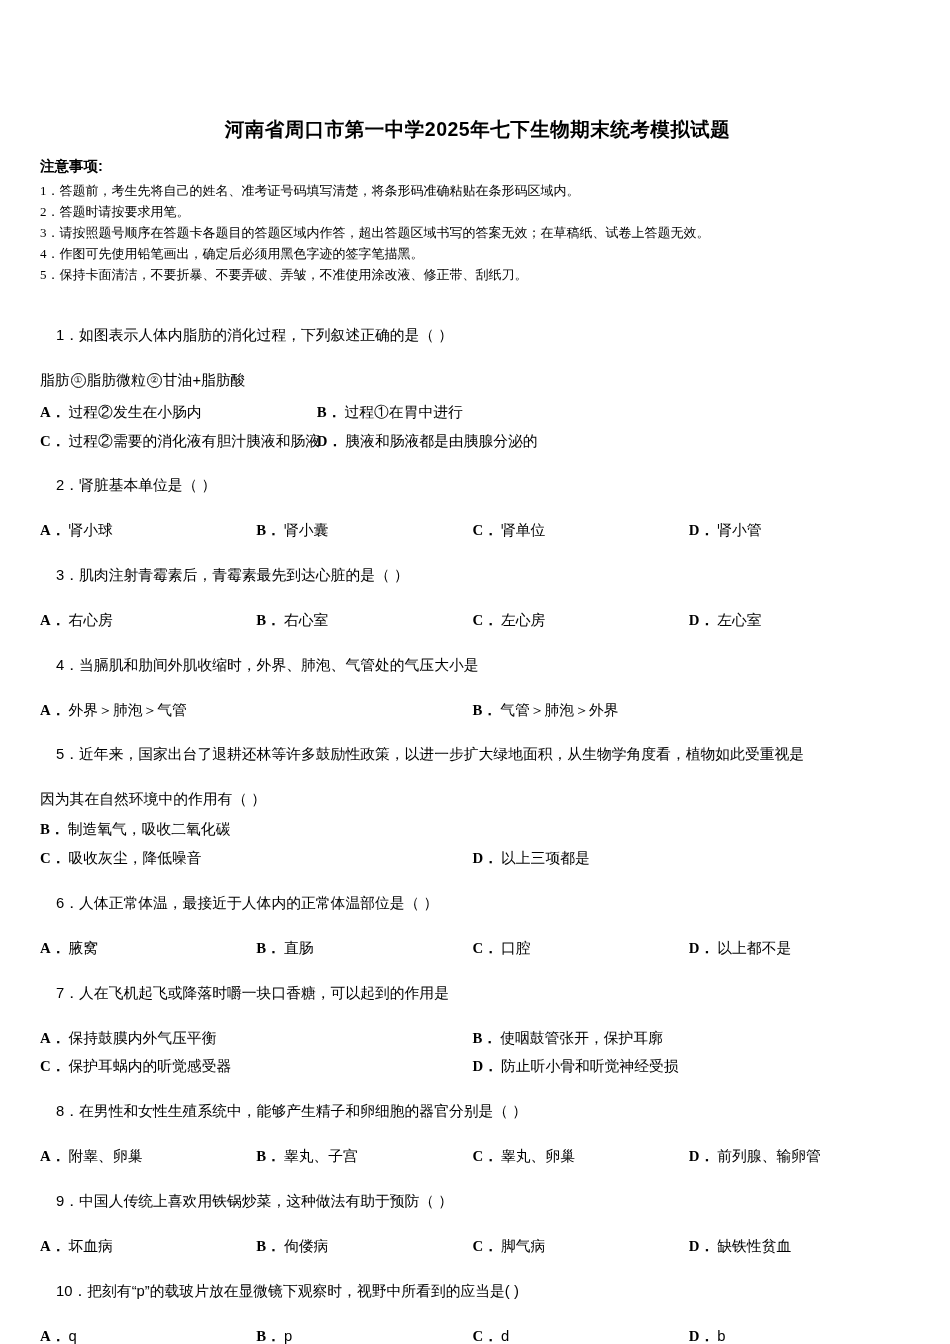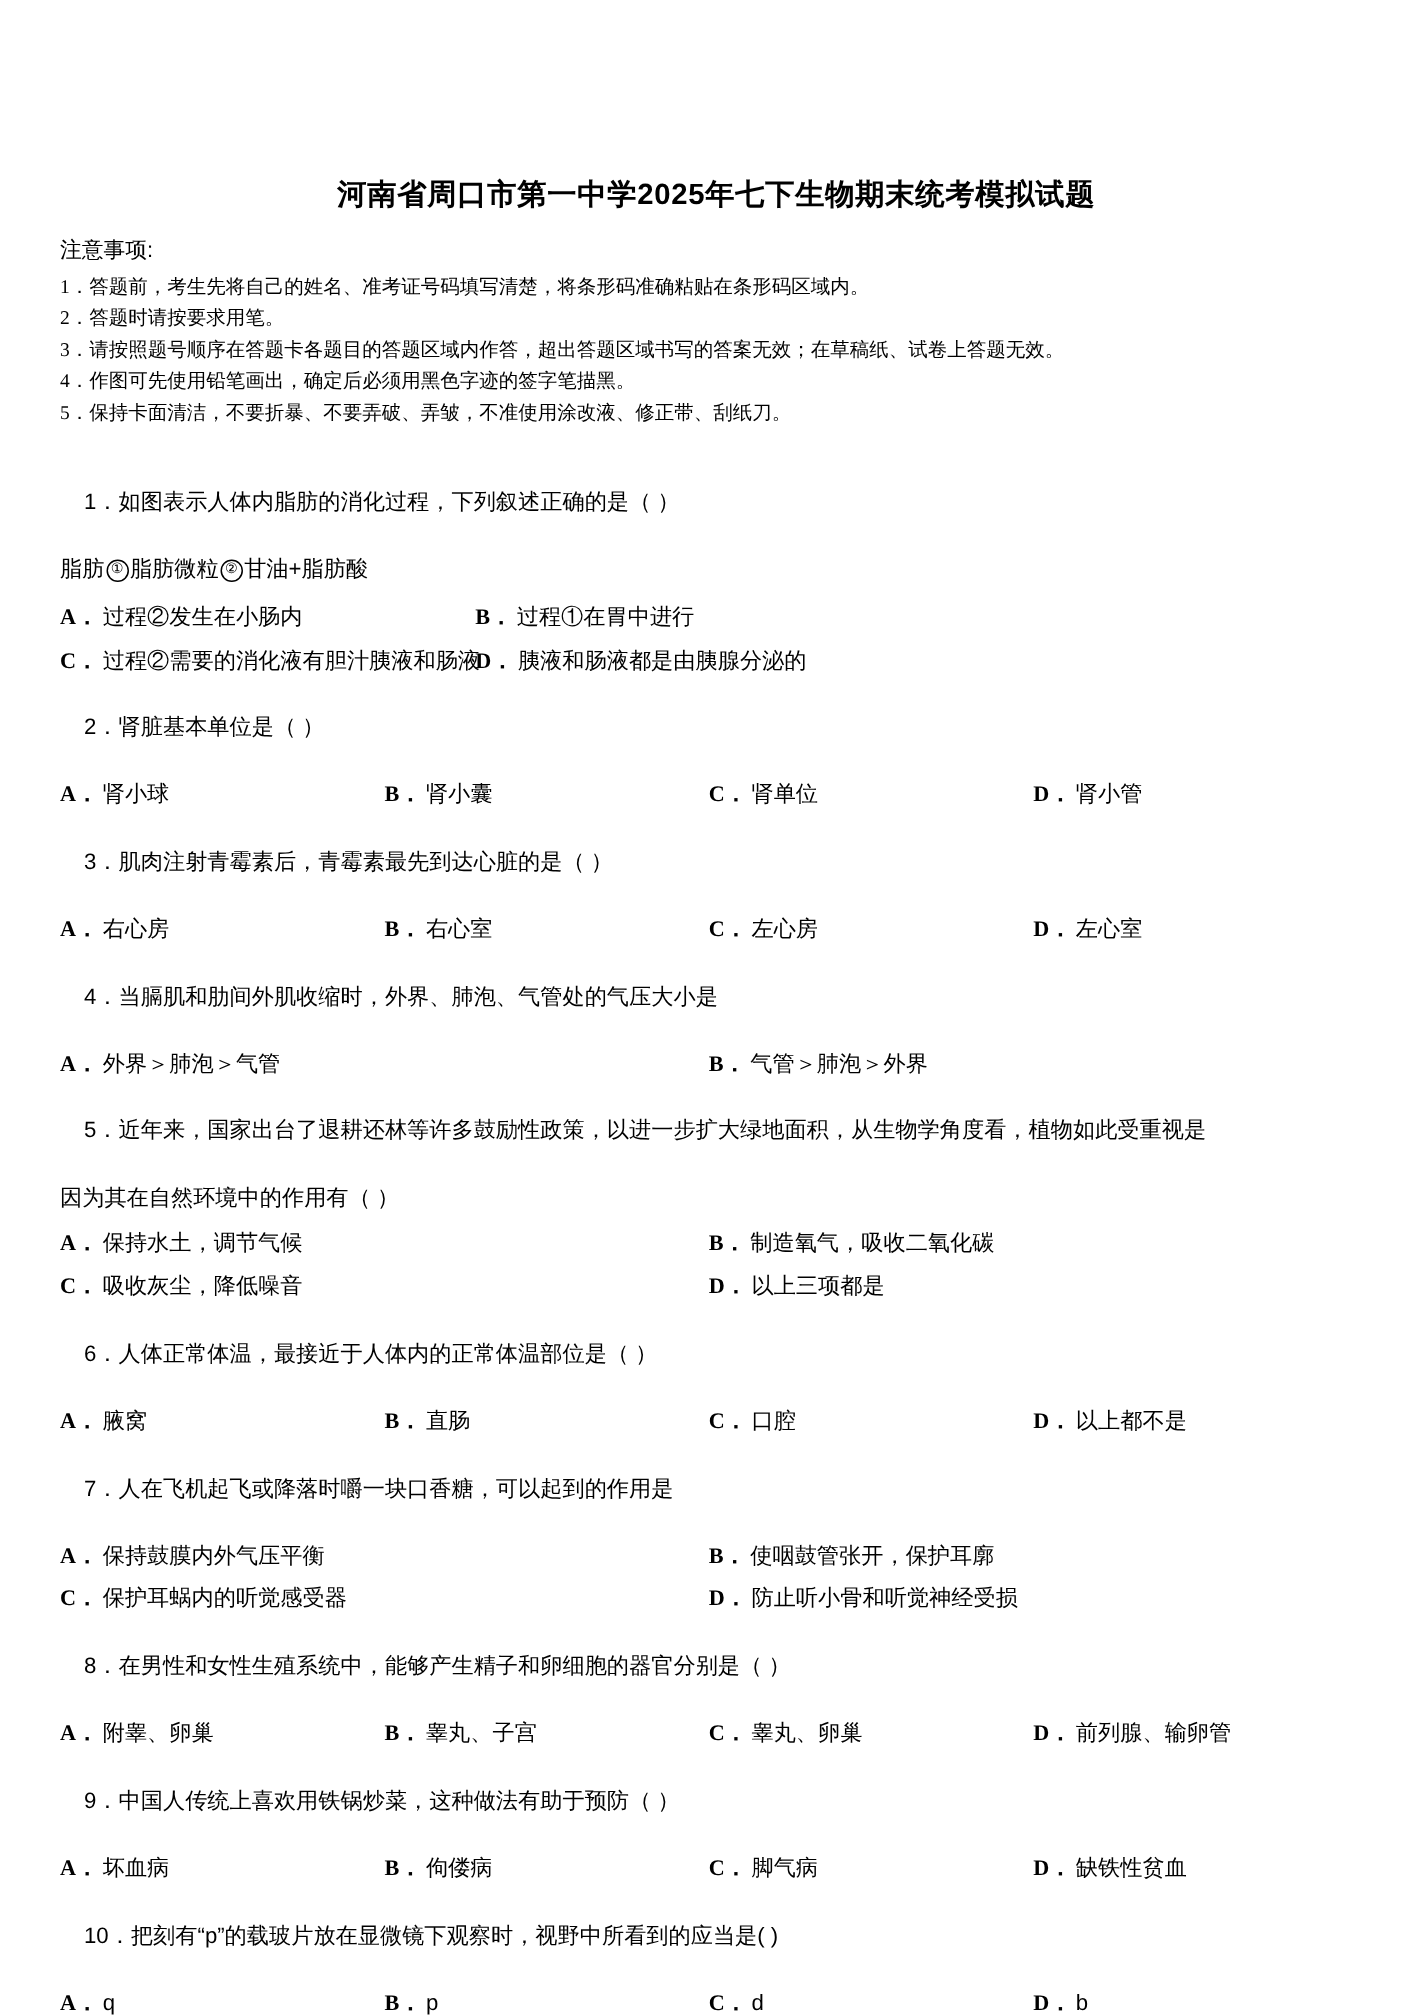--- a/index.html
+++ b/index.html
@@ -28,21 +28,21 @@
     text-align: center;
     font-weight: bold;
     font-size: 19.5px;
     font-family: "Liberation Sans", sans-serif;
     letter-spacing: 0.5px;
     margin: 16px 0 14px 0;
     padding-left: 10px;
   }
   .notice-head {
     font-size: 14.5px;
-    font-weight: normal;
+    font-weight: bold;
     font-family: "Liberation Sans", sans-serif;
     margin: 6px 0 4px 0;
   }
   .notice-line {
     font-size: 13px;
     font-family: Liberation Serif, serif;
     line-height: 1.62;
     margin: 0;
     white-space: nowrap;
   }
@@ -164,21 +164,20 @@
       <div class="opts-row cols2">
         <span class="opt"><span class="opt-label">A．</span><span>外界＞肺泡＞气管</span></span>
         <span class="opt"><span class="opt-label">B．</span><span>气管＞肺泡＞外界</span></span>
       </div>
     </div>
 
     <div class="q-block">
       <p class="q-stem wrap"><span>5．</span><span>近年来，国家出台了退耕还林等许多鼓励性政策，以进一步扩大绿地面积，从生物学角度看，植物如此受重视是</span></p>
       <p class="q-sub">因为其在自然环境中的作用有（  ）</p>
       <div class="opts-row cols2">
-        <span class="opt"><span class="opt-label">A．</span><span>保持水土，调节气候</span></span>
         <span class="opt"><span class="opt-label">B．</span><span>制造氧气，吸收二氧化碳</span></span>
       </div>
       <div class="opts-row cols2">
         <span class="opt"><span class="opt-label">C．</span><span>吸收灰尘，降低噪音</span></span>
         <span class="opt"><span class="opt-label">D．</span><span>以上三项都是</span></span>
       </div>
     </div>
 
     <div class="q-block">
       <p class="q-stem"><span>6．</span><span>人体正常体温，最接近于人体内的正常体温部位是（      ）</span></p>

